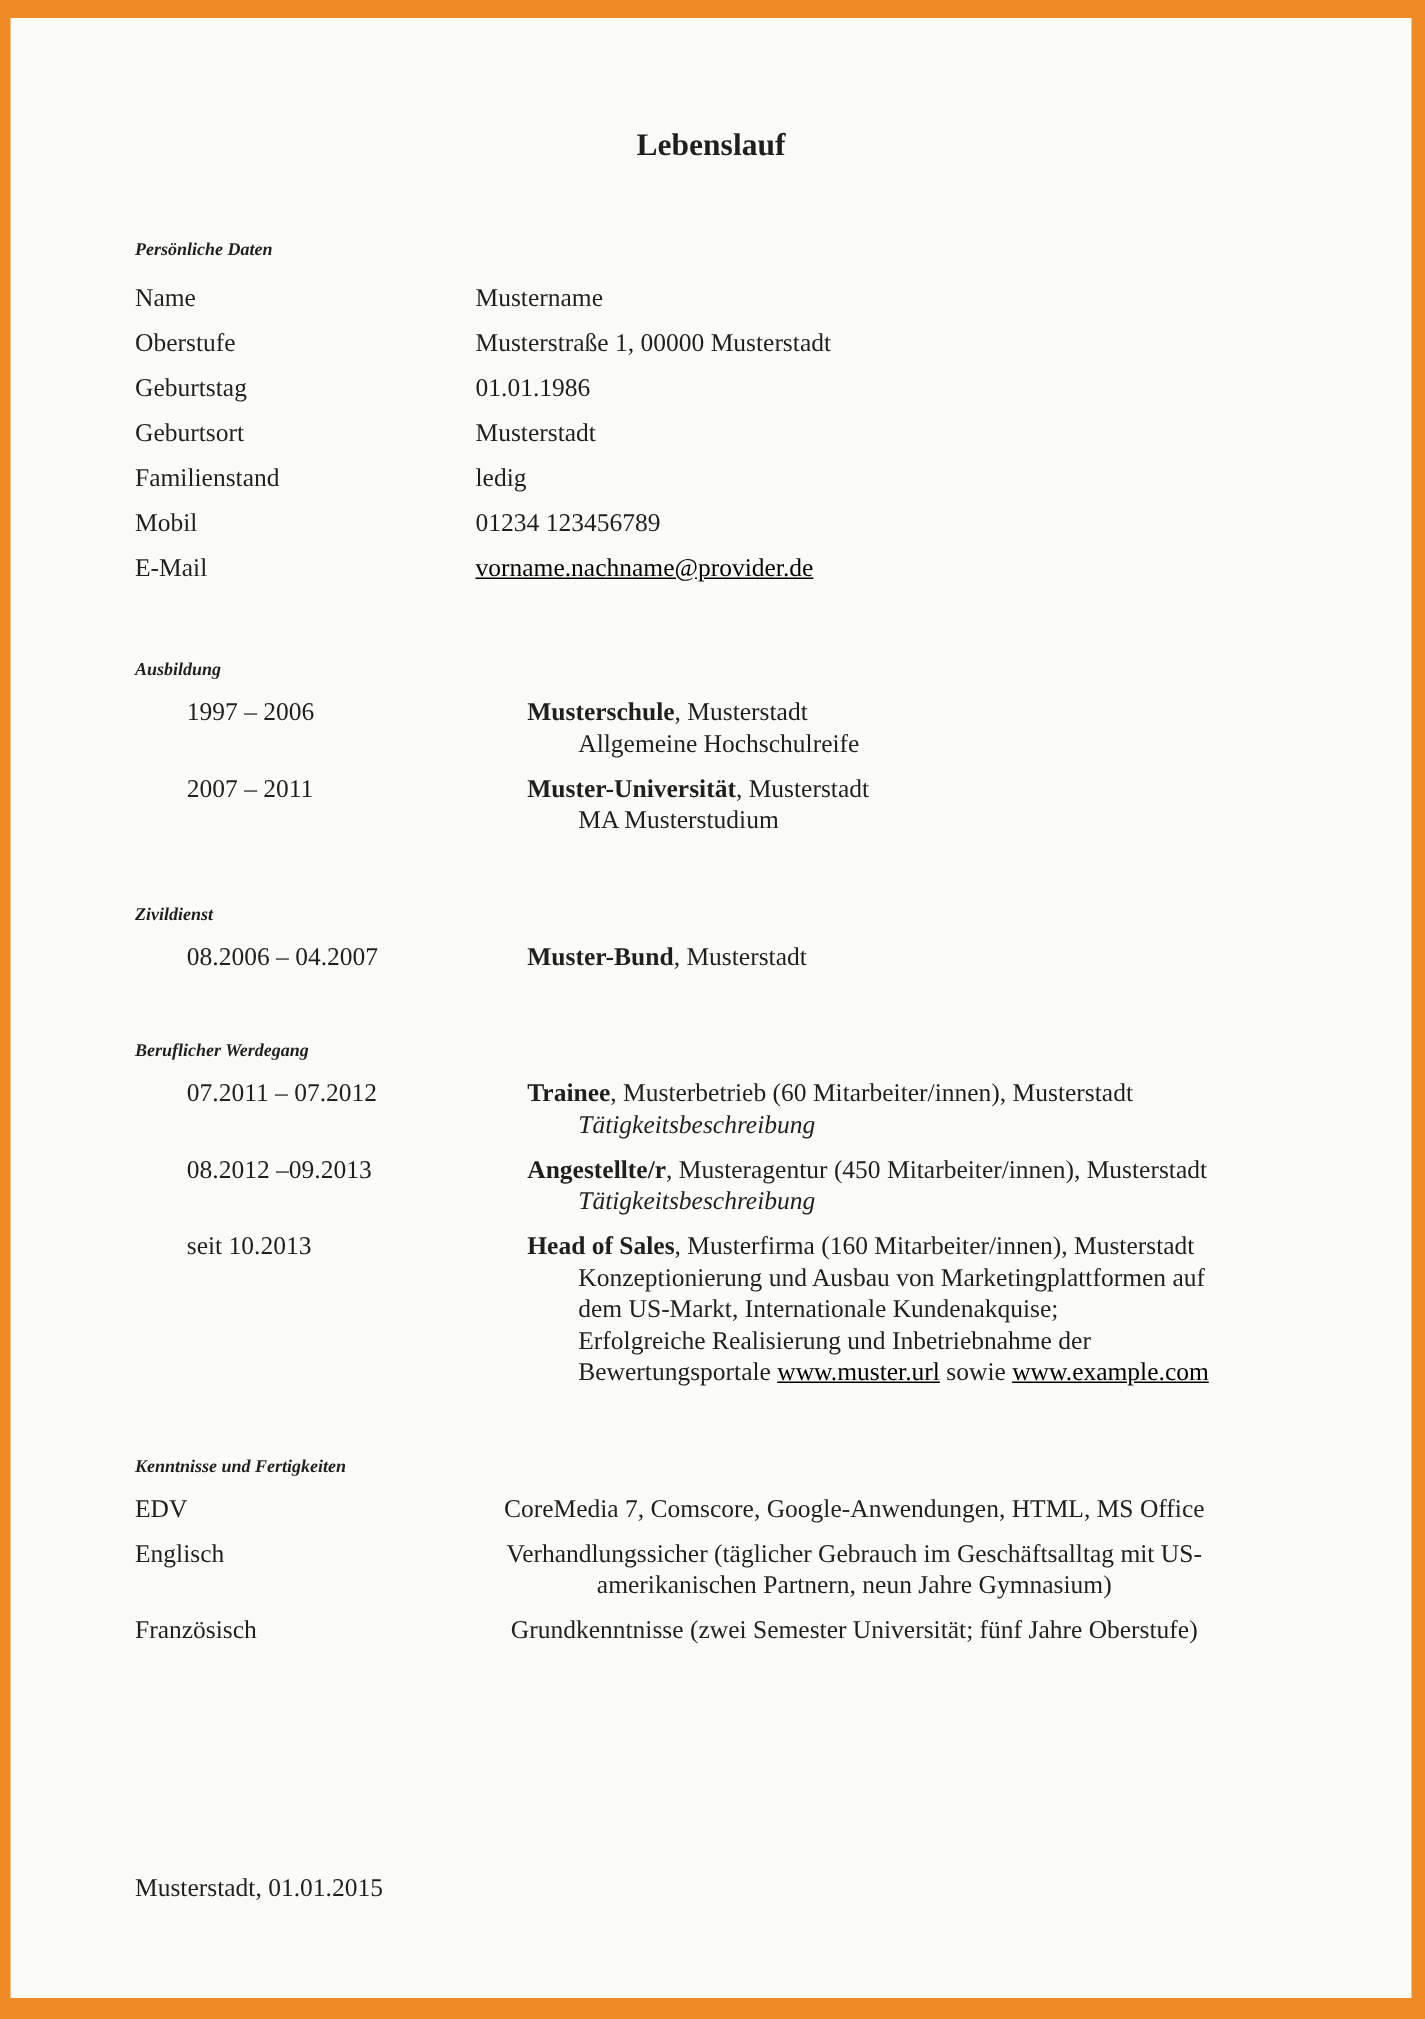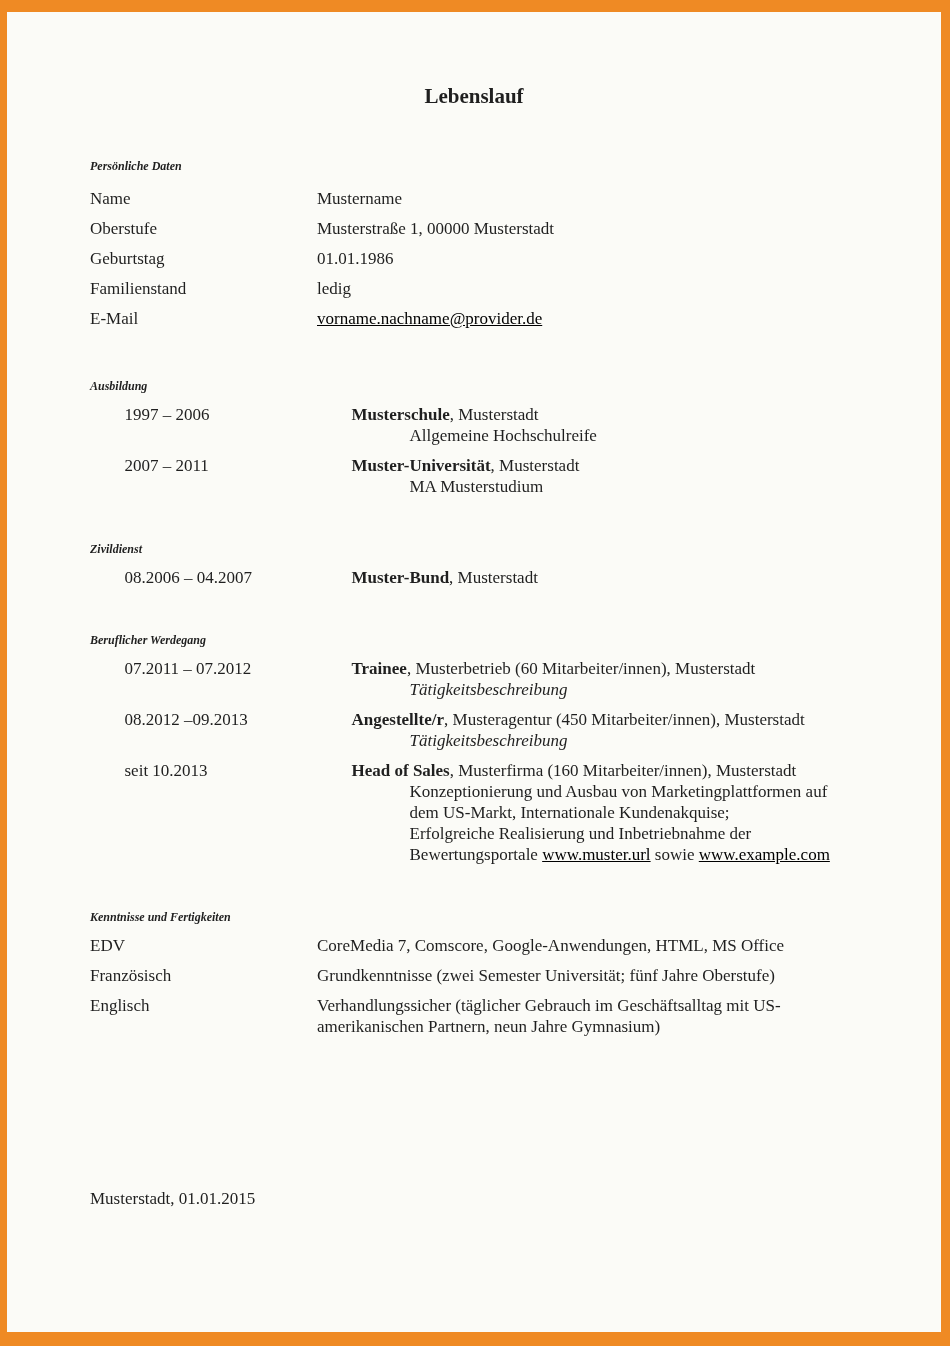--- a/index.html
+++ b/index.html
@@ -37,31 +37,31 @@
     font-style: italic;
     line-height: 22px;
     margin: 41px 0 7px 0;
   }
   .section-heading.first { margin-top: 46px; }
   .kv-row { display: flex; line-height: 30px; align-items: center; }
   .kv-row .label { width: 227px; flex-shrink: 0; }
   .entry { display: flex; line-height: 21px; margin-bottom: 9px; justify-content: center; }
   .entry .period { width: 227px; flex-shrink: 0; }
   .entry .body { width: 505px; }
-  .detail { margin-left: 58px; }
+  .detail { margin-left: 34px; }
   .b { font-weight: bold; }
   .i { font-style: italic; }
   a.link {
     color: #000000;
     text-decoration: underline;
     cursor: pointer;
   }
   .skill-row { display: flex; line-height: 21px; margin-bottom: 9px; }
   .skill-row .label { width: 227px; flex-shrink: 0; }
-  .skill-row .value { width: 505px; }
+  .skill-row .value { width: 505px; text-align: center; }
   .footer { margin-top: 151px; line-height: 21px; }
 </style>
 </head>
 <body>
 
 <div class="frame">
   <div class="page">
 
     <div class="title">Lebenslauf</div>
 
@@ -75,22 +75,30 @@
         </div>
         <div class="kv-row">
           <span class="label">Oberstufe</span>
           <span class="value">Musterstraße 1, 00000 Musterstadt</span>
         </div>
         <div class="kv-row">
           <span class="label">Geburtstag</span>
           <span class="value">01.01.1986</span>
         </div>
         <div class="kv-row">
+          <span class="label">Geburtsort</span>
+          <span class="value">Musterstadt</span>
+        </div>
+        <div class="kv-row">
           <span class="label">Familienstand</span>
           <span class="value">ledig</span>
+        </div>
+        <div class="kv-row">
+          <span class="label">Mobil</span>
+          <span class="value">01234 123456789</span>
         </div>
         <div class="kv-row">
           <span class="label">E-Mail</span>
           <a class="link">vorname.nachname@provider.de</a>
         </div>
       </div>
 
       <div class="section-heading">Ausbildung</div>
       <div class="entry">
         <span class="period">1997 – 2006</span>
@@ -142,25 +150,25 @@
           </div>
         </span>
       </div>
 
       <div class="section-heading">Kenntnisse und Fertigkeiten</div>
       <div class="skill-row">
         <span class="label">EDV</span>
         <span class="value">CoreMedia 7, Comscore, Google-Anwendungen, HTML, MS Office</span>
       </div>
       <div class="skill-row">
+        <span class="label">Englisch</span>
+        <span class="value">Verhandlungssicher (täglicher Gebrauch im Geschäftsalltag mit US-amerikanischen Partnern, neun Jahre Gymnasium)</span>
+      </div>
+      <div class="skill-row">
         <span class="label">Französisch</span>
         <span class="value">Grundkenntnisse (zwei Semester Universität; fünf Jahre Oberstufe)</span>
-      </div>
-      <div class="skill-row">
-        <span class="label">Englisch</span>
-        <span class="value">Verhandlungssicher (täglicher Gebrauch im Geschäftsalltag mit US-amerikanischen Partnern, neun Jahre Gymnasium)</span>
       </div>
 
       <div class="footer">Musterstadt, 01.01.2015</div>
 
     </div>
   </div>
 </div>
 
 </body></html>

